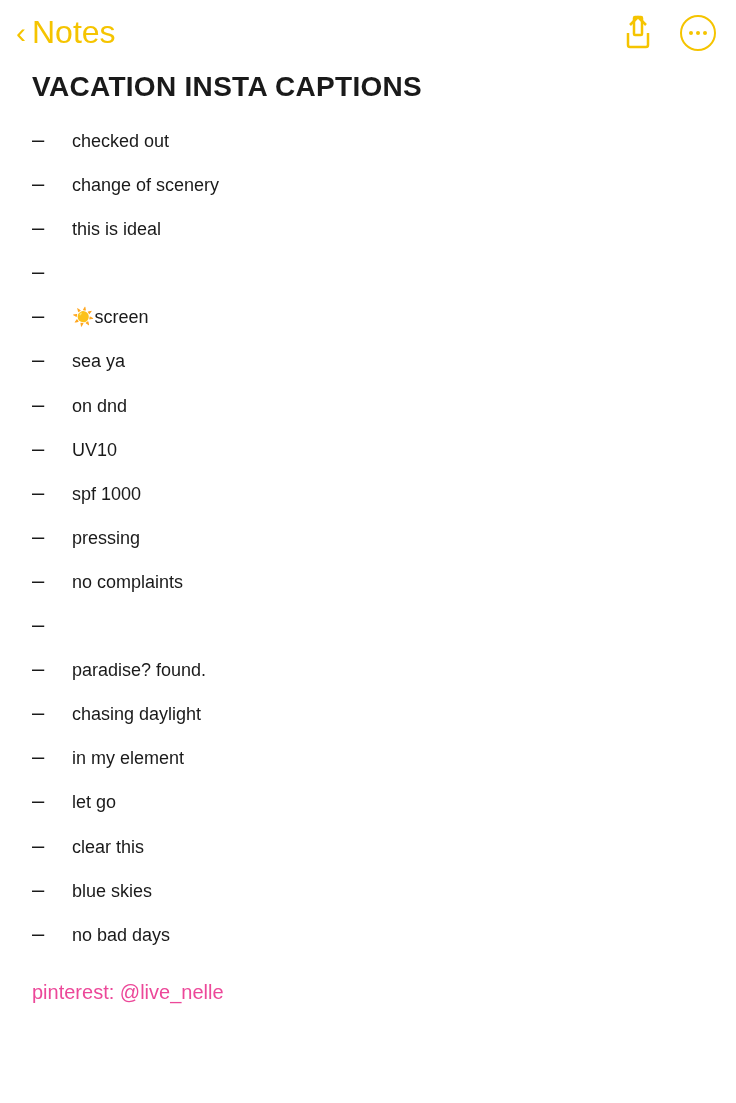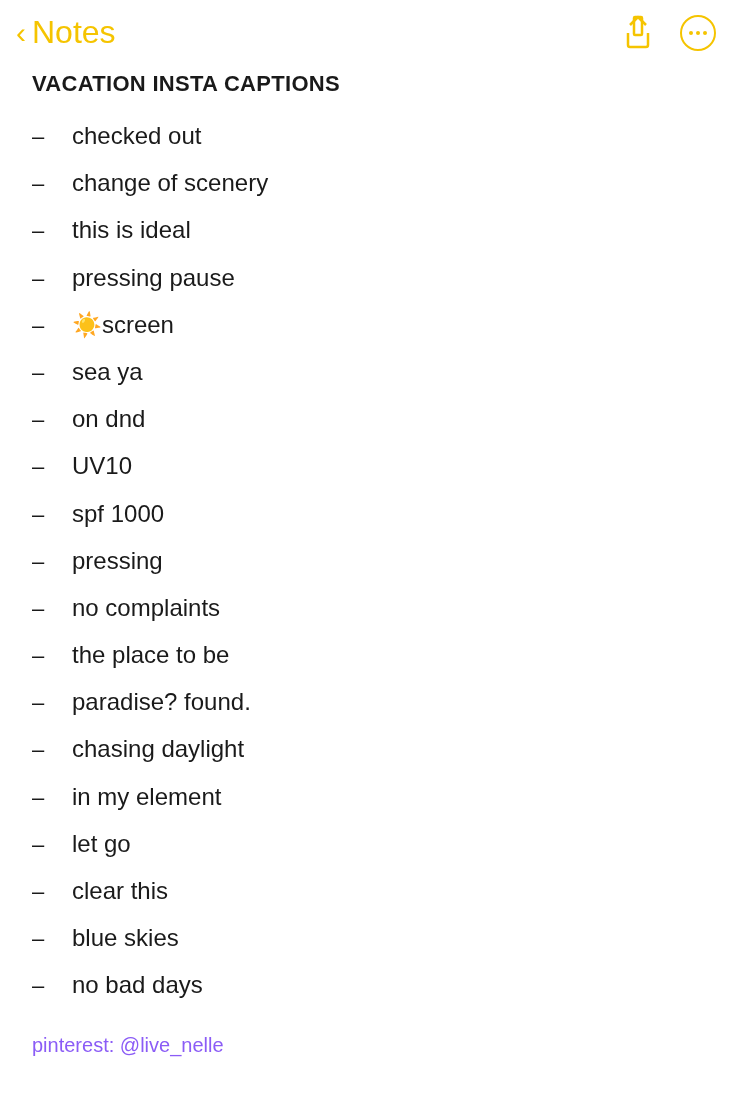--- a/index.html
+++ b/index.html
@@ -90,21 +90,21 @@
       height: 4px;
       background: #f5c400;
       border-radius: 50%;
     }
 
     .content {
       padding: 10px 32px 40px 32px;
     }
 
     .note-title {
-      font-size: 22px;
+      font-size: 28px;
       font-weight: 800;
       color: #1a1a1a;
       margin-bottom: 20px;
       letter-spacing: 0.3px;
     }
 
     .list-item {
       display: flex;
       align-items: baseline;
       margin-bottom: 10px;
@@ -115,28 +115,28 @@
 
     .dash {
       min-width: 30px;
       color: #1a1a1a;
       font-size: 22px;
       margin-right: 10px;
       flex-shrink: 0;
     }
 
     .item-text {
-      font-size: 24px;
+      font-size: 18px;
       color: #1a1a1a;
     }
 
     .footer-text {
       margin-top: 30px;
       font-size: 20px;
-      color: #8b5cf6;
+      color: #ec4899;
     }
   </style>
 </head>
 <body>
 
 <div class="header">
   <a class="back-button" href="#">
     <span class="back-chevron">‹</span>
     <span class="back-label">Notes</span>
   </a>
@@ -170,21 +170,20 @@
   <div class="list-item">
     <span class="dash">–</span>
     <span class="item-text">change of scenery</span>
   </div>
   <div class="list-item">
     <span class="dash">–</span>
     <span class="item-text">this is ideal</span>
   </div>
   <div class="list-item">
     <span class="dash">–</span>
-    <span class="item-text">pressing pause</span>
   </div>
   <div class="list-item">
     <span class="dash">–</span>
     <span class="item-text">☀️screen</span>
   </div>
   <div class="list-item">
     <span class="dash">–</span>
     <span class="item-text">sea ya</span>
   </div>
   <div class="list-item">
@@ -202,21 +201,20 @@
   <div class="list-item">
     <span class="dash">–</span>
     <span class="item-text">pressing</span>
   </div>
   <div class="list-item">
     <span class="dash">–</span>
     <span class="item-text">no complaints</span>
   </div>
   <div class="list-item">
     <span class="dash">–</span>
-    <span class="item-text">the place to be</span>
   </div>
   <div class="list-item">
     <span class="dash">–</span>
     <span class="item-text">paradise? found.</span>
   </div>
   <div class="list-item">
     <span class="dash">–</span>
     <span class="item-text">chasing daylight</span>
   </div>
   <div class="list-item">

